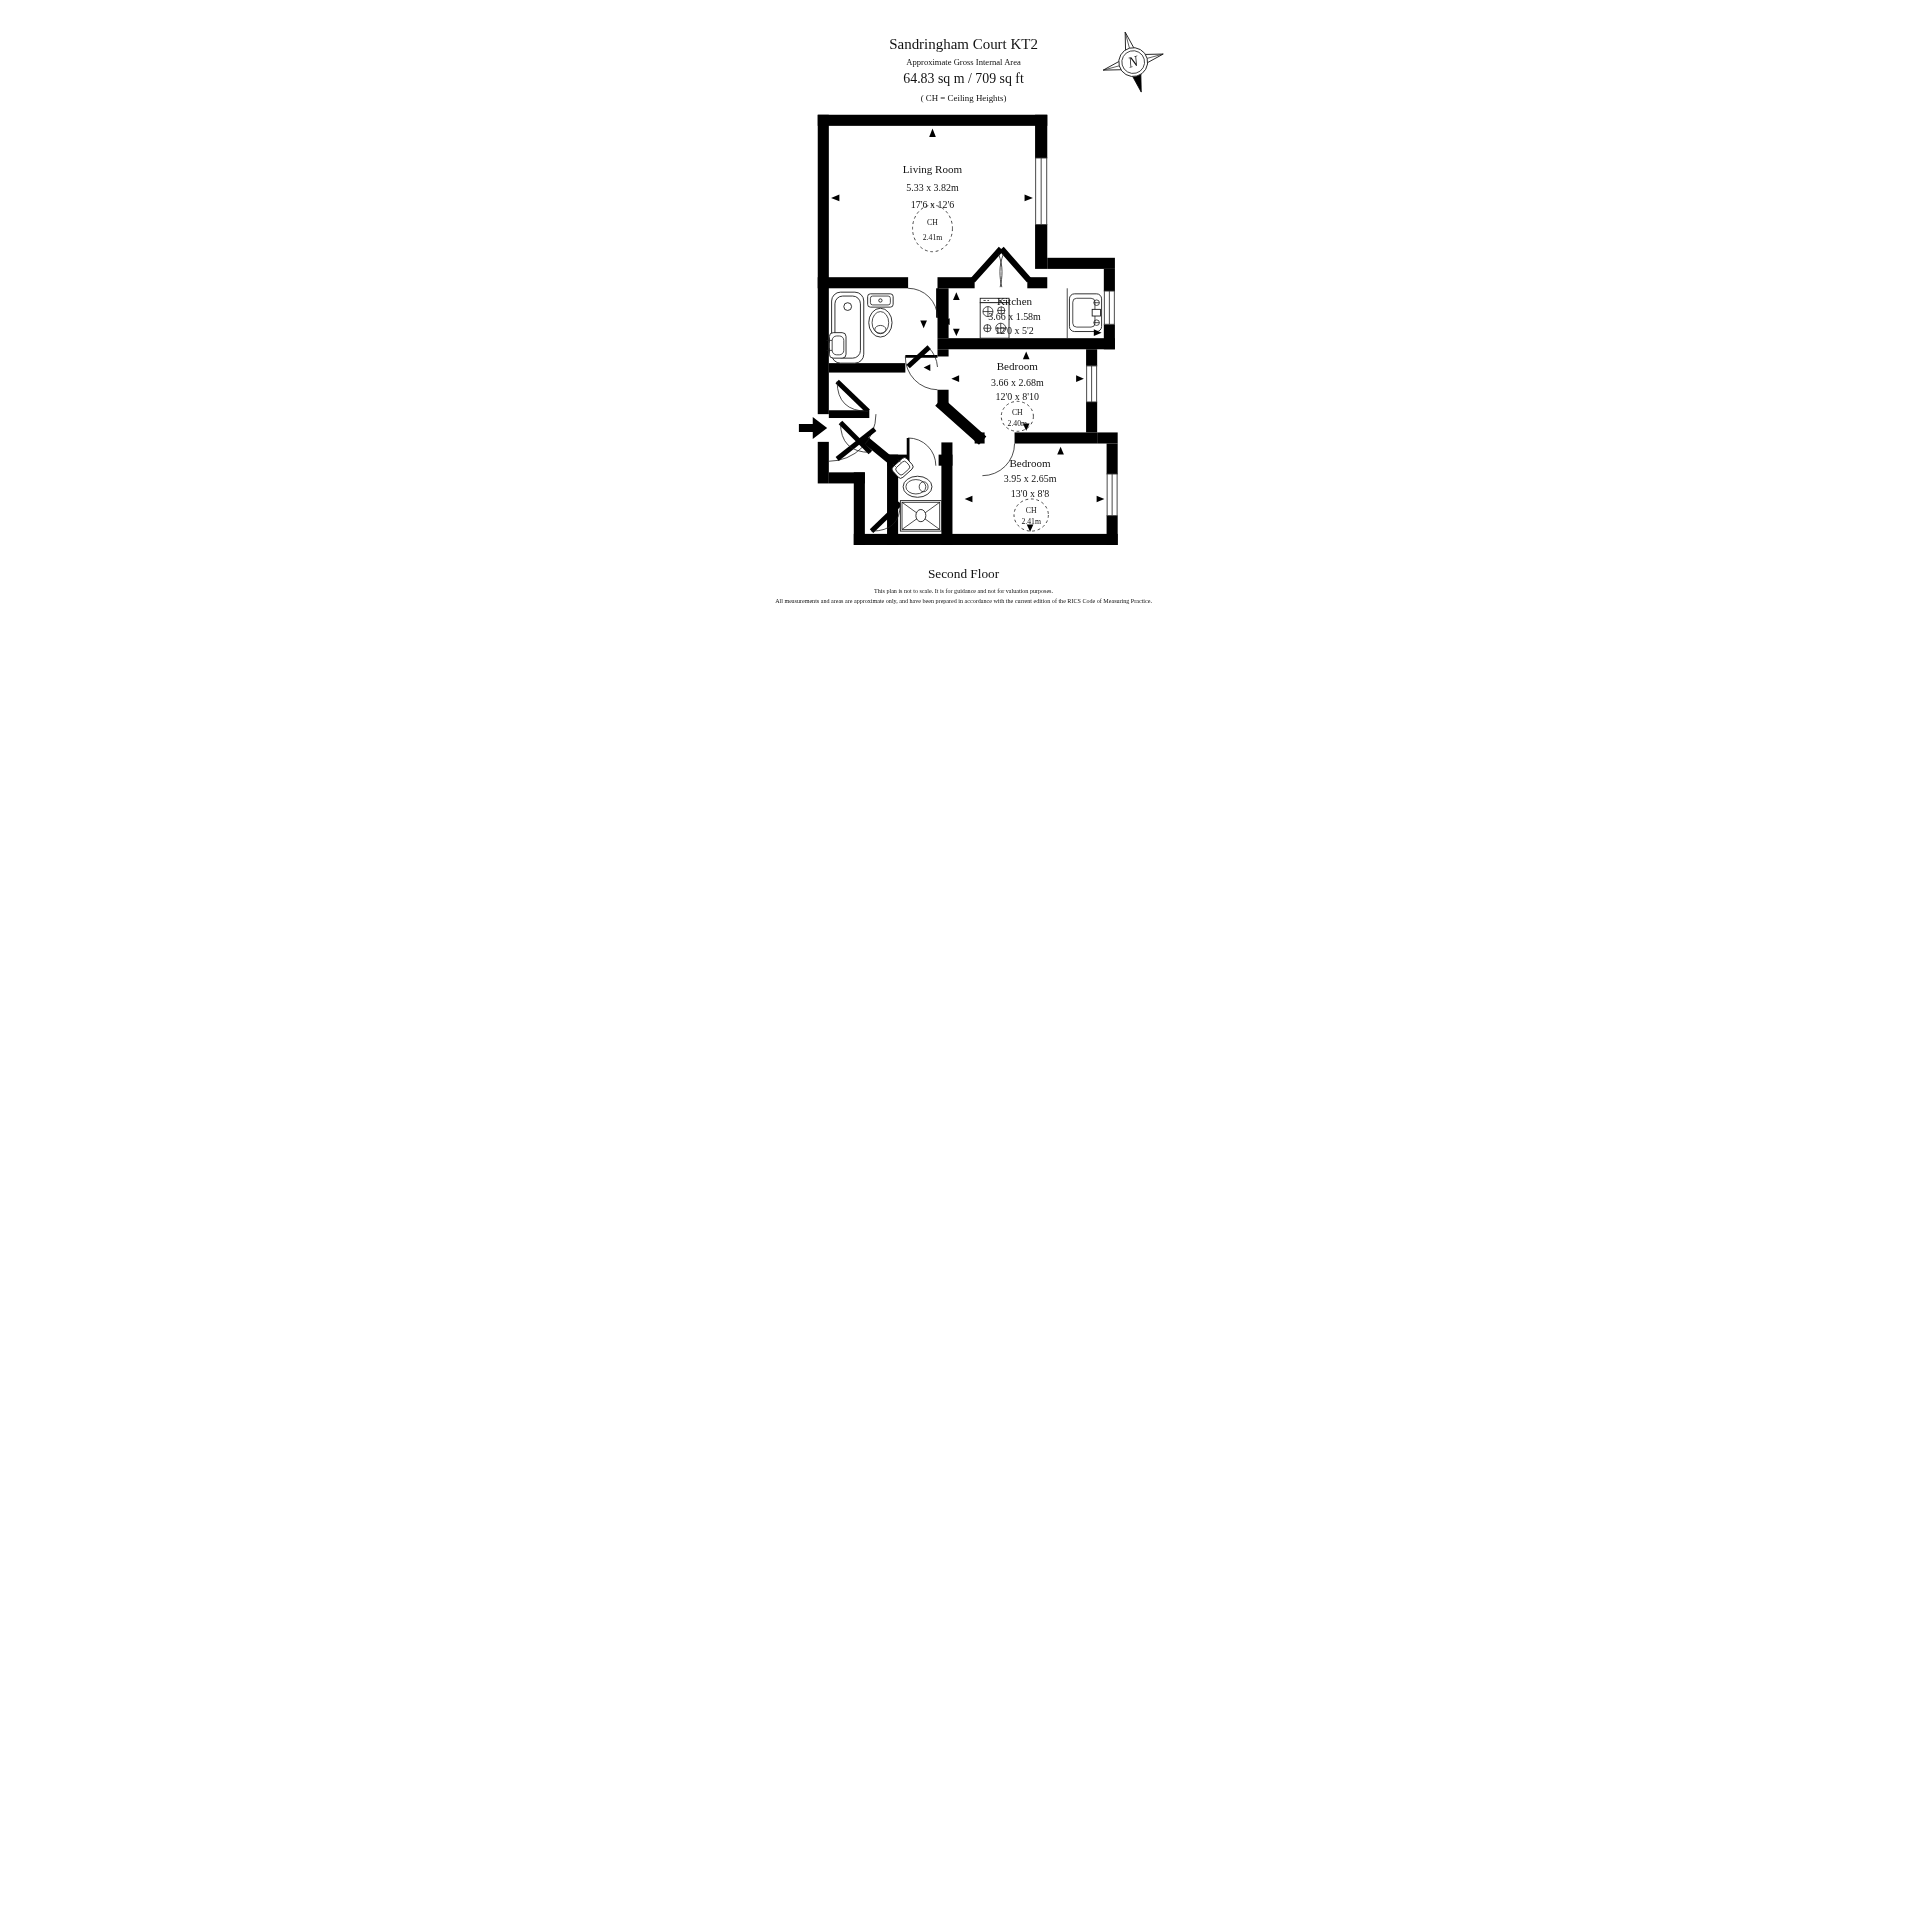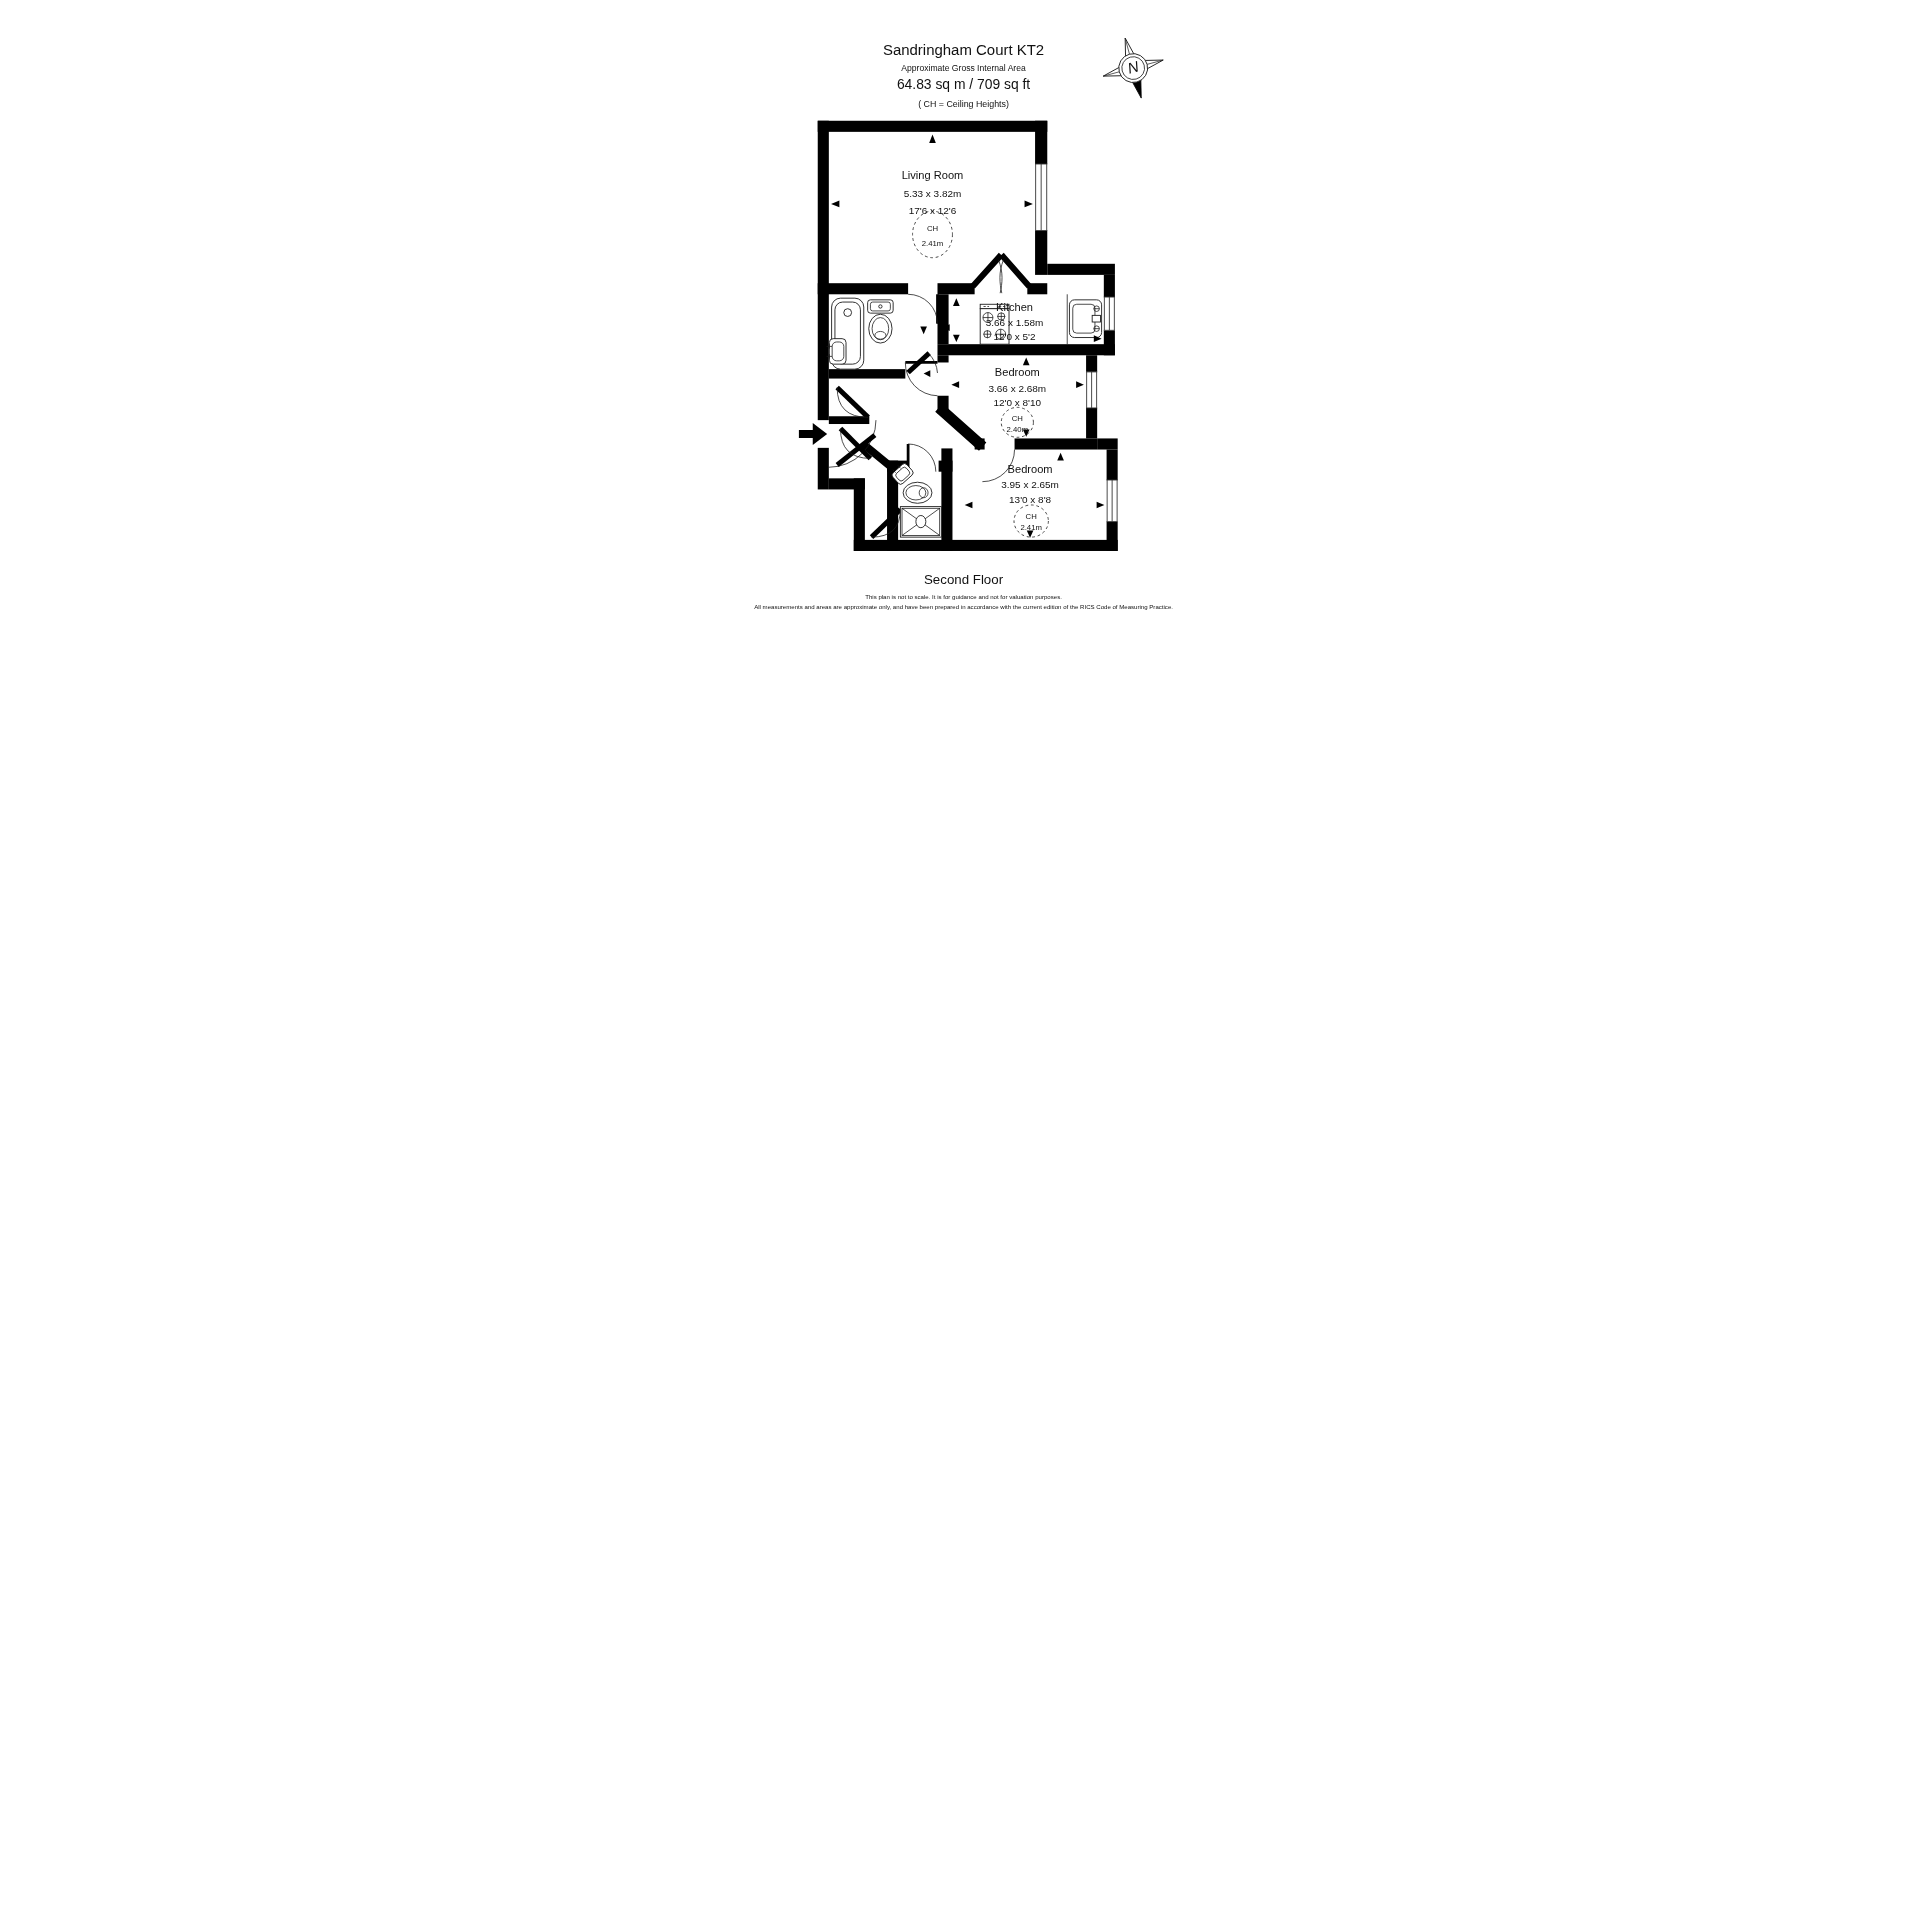--- a/index.html
+++ b/index.html
@@ -1,17 +1,17 @@
 <!DOCTYPE html>
 <html style="font-size:9px"><head>
 <meta charset="utf-8">
 <style>
   html,body{margin:0;padding:0;background:#fff;}
   body{font-family:"Liberation Sans", sans-serif;}
-  .page{width:642px;height:642px;margin:6px auto;position:relative;background:#fff;}
+  .page{width:642px;height:642px;margin:0 auto;position:relative;background:#fff;font-family:Liberation Serif, serif;}
   svg{display:block;}
   text{fill:#111;}
   .t-title{font-size:27px;}
   .t-sub{font-size:15.5px;}
   .t-area{font-size:25px;}
   .t-chnote{font-size:16px;}
   .t-room{font-size:20px;}
   .t-dim{font-size:18px;}
   .t-ch{font-size:14px;}
   .t-floor{font-size:24px;}

